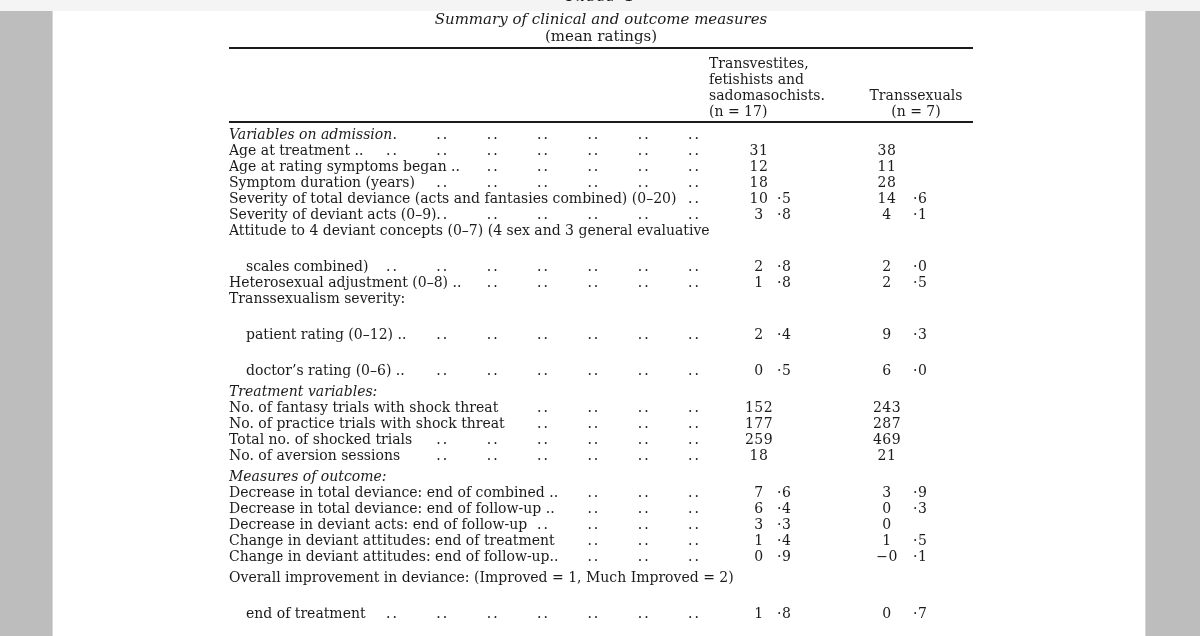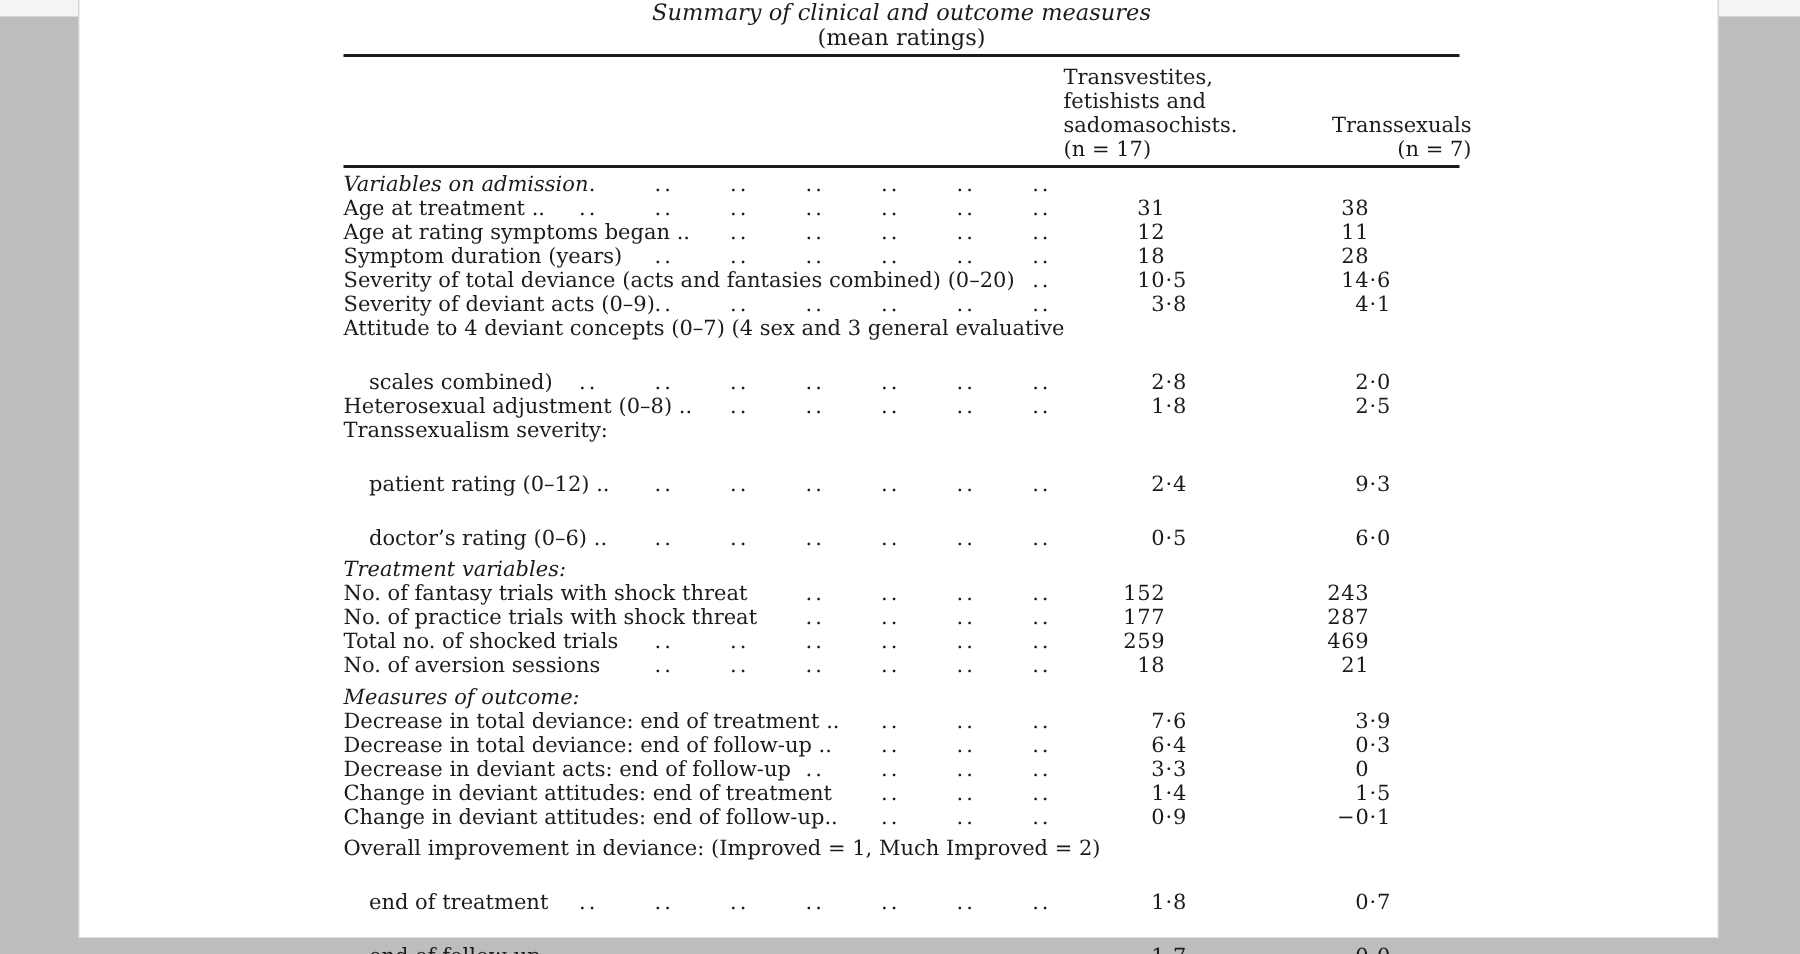--- a/index.html
+++ b/index.html
@@ -11,44 +11,44 @@
   .top-strip{
     position:absolute;left:0;top:0;width:1200px;height:11px;
     background:#f4f4f4;overflow:hidden;
   }
   .clipped-caption{
     position:absolute;left:545px;top:-11px;width:110px;text-align:center;
     font-size:13px;font-weight:700;letter-spacing:3px;font-variant:small-caps;
     color:#1b1b1b;line-height:15px;
   }
   .page{
-    position:absolute;left:52px;top:0;width:1092px;height:625px;
+    position:absolute;left:52px;top:11px;width:1092px;height:625px;
     background:#ffffff;border-left:1px solid #d6d6d6;border-right:1px solid #d6d6d6;
   }
   .table-wrap{position:absolute;left:176px;top:0;width:744px;}
   .title{margin-top:0;text-align:center;font-size:15px;font-style:italic;line-height:17px;}
   .subtitle{text-align:center;font-size:15px;line-height:17px;}
   .rule{height:2px;background:#1b1b1b;}
   .rule-top{margin-top:2px;}
   .rule-bottom{margin-top:3px;}
   .thead{position:relative;height:72px;font-size:14px;}
   .hdr1{position:absolute;left:480px;top:6px;width:140px;text-align:left;line-height:16px;}
-  .hdr2{position:absolute;left:622px;top:38px;width:130px;text-align:right;line-height:16px;}
+  .hdr2{position:absolute;left:622px;top:38px;width:130px;text-align:center;line-height:16px;}
   .tbody{padding-top:3px;font-size:14px;}
   .row{display:flex;align-items:baseline;line-height:16px;}
   .row.gap{margin-top:5px;}
   .label-cell{width:512px;flex:none;display:flex;align-items:baseline;}
   .lbl{white-space:nowrap;flex:none;}
   .lbl.it{font-style:italic;}
   .lbl.ind{padding-left:17px;margin-top:20px;}
   .leader{flex:1 1 auto;min-width:0;overflow:hidden;display:flex;justify-content:flex-end;padding-right:40px;}
   .leader span{white-space:nowrap;word-spacing:31px;letter-spacing:2px;}
   .v1{width:58px;flex:none;}
   .v2{width:70px;flex:none;margin-left:62px;}
-  .vint{display:inline-block;width:36px;text-align:right;letter-spacing:0.5px;}
+  .vint{display:inline-block;width:36px;text-align:center;letter-spacing:0.5px;}
   .vdec{display:inline-block;width:22px;text-align:left;letter-spacing:0.5px;}
   .v2 .vint{width:52px;}
   .v2 .vdec{width:18px;}
 </style>
 </head>
 <body>
 
 <div>
   <div class="top-strip">
     <div class="clipped-caption">Table 1</div>
@@ -238,21 +238,21 @@
           </div>
           <div class="row gap">
             <div class="label-cell">
               <span class="lbl it">Measures of outcome:</span>
             </div>
             <div class="v1"><span class="vint"></span><span class="vdec"></span></div>
             <div class="v2"><span class="vint"></span><span class="vdec"></span></div>
           </div>
           <div class="row">
             <div class="label-cell">
-              <span class="lbl">Decrease in total deviance: end of treatment ..</span>
+              <span class="lbl">Decrease in total deviance: end of combined ..</span>
               <div class="leader">
                 <span>.. .. .. .. .. .. .. .. .. .. .. .. .. .. .. .. .. .. .. .. .. .. .. .. .. .. .. .. .. .. .. .. .. .. .. .. .. .. .. ..</span>
               </div>
             </div>
             <div class="v1"><span class="vint">7</span><span class="vdec">·6</span></div>
             <div class="v2"><span class="vint">3</span><span class="vdec">·9</span></div>
           </div>
           <div class="row">
             <div class="label-cell">
               <span class="lbl">Decrease in total deviance: end of follow-up ..</span>

